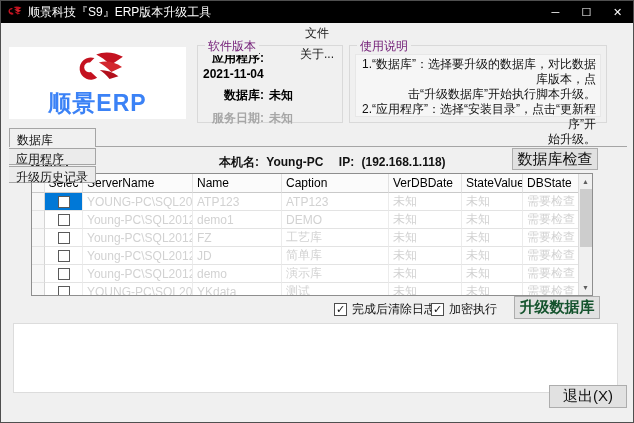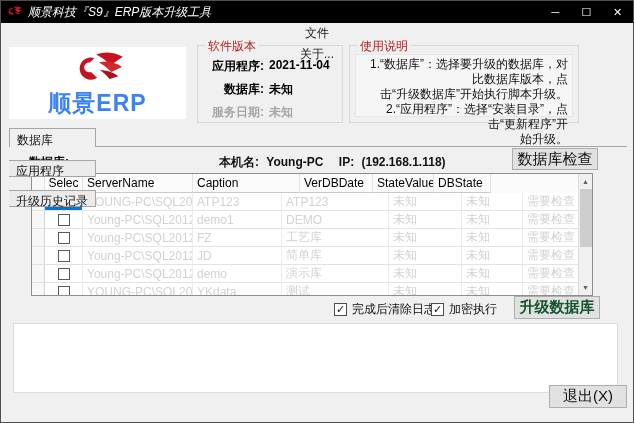--- a/index.html
+++ b/index.html
@@ -7,55 +7,55 @@
   .window {
     position: relative; width: 634px; height: 423px;
     background: #f0f0f0; border: 1px solid #4f4f4f; overflow: hidden;
   }
   
   .titlebar {
     position: absolute; left: 0; top: 0; width: 100%; height: 22px;
     background: #000; color: #fff; display: flex; align-items: center;
   }
   .title-icon { width: 16px; height: 16px; margin-left: 5px; flex: 0 0 auto; }
-  .title-text { font-size: 12px; margin-left: 6px; white-space: nowrap; font-style: italic; }
+  .title-text { font-size: 12px; margin-left: 6px; white-space: nowrap; }
   .win-controls { margin-left: auto; display: flex; height: 100%; }
   .win-btn { width: 31px; height: 100%; display: flex; align-items: center; justify-content: center; font-size: 11px; color: #fff; cursor: default; }
   
   .menubar { position: absolute; left: 0; top: 22px; width: 100%; height: 20px; background: #f0f0f0; display: flex; align-items: center; flex-direction: column; }
   .menu-item { font-size: 12px; padding: 2px 9px; color: #1a1a1a; }
   
   .logo-panel {
     position: absolute; left: 8px; top: 46px; width: 177px; height: 72px;
     background: #fff; display: flex; flex-direction: column; align-items: center; justify-content: center;
   }
   .logo-svg { width: 62px; height: 40px; }
   .logo-text { font-size: 23px; font-weight: bold; color: #3b82f6; line-height: 24px; letter-spacing: 1px; }
   
   .groupbox { position: absolute; border: 1px solid #d9d9d9; }
   .groupbox .gb-title {
     position: absolute; top: -8px; left: 7px; background: #f0f0f0;
-    padding: 0 3px; font-size: 12px; color: #b91c1c;
+    padding: 0 3px; font-size: 12px; color: #701a75;
   }
   .version-box { left: 196px; top: 44px; width: 146px; height: 78px; }
   .ver-row { display: flex; font-size: 12px; font-weight: bold; margin-top: 6px; }
-  .ver-row:first-of-type { margin-top: 12px; }
+  .ver-row:first-of-type { margin-top: 4px; flex-direction: column; }
   .ver-label { width: 66px; text-align: right; }
   .ver-value { margin-left: 5px; }
   .ver-muted { color: #a6a6a6; }
-  .instr-box { left: 348px; top: 44px; width: 230px; height: 78px; }
+  .instr-box { left: 348px; top: 44px; width: 258px; height: 78px; }
   .instr-inner {
     position: absolute; left: 5px; top: 8px; right: 5px; bottom: 5px;
     background: #f6f6f6; border: 1px solid #e7e7e7; padding: 2px 4px;
     font-size: 12px; line-height: 15px; color: #111; text-align: right;
   }
   
   .tabstrip { position: absolute; left: 8px; top: 127px; height: 19px; display: flex; z-index: 2; flex-direction: column; }
   .tab {
-    font-size: 12px; padding: 2px 7px 0 7px; height: 17px; margin-top: 13px;
+    font-size: 12px; padding: 2px 7px 0 7px; height: 17px; margin-top: 1px;
     background: #ebebeb; border: 1px solid #a5a5a5; border-left: none; color: #111;
   }
   .tab.active {
     height: 19px; margin-top: 0; padding-top: 3px; background: #f0f0f0;
     border-left: 1px solid #a5a5a5; border-bottom: none; position: relative; z-index: 3;
   }
   .tab:nth-child(2) { border-left: none; }
   .tabpage-line { position: absolute; left: 8px; top: 145px; width: 618px; height: 1px; background: #a5a5a5; z-index: 1; }
   
   .db-label { position: absolute; left: 28px; top: 153px; font-size: 12px; font-weight: bold; color: #111; }
@@ -189,20 +189,21 @@
     <span class="gap">IP:</span>
     <span>(192.168.1.118)</span>
   </div>
   <button class="btn btn-check">数据库检查</button>
 
   <div class="grid">
     <div class="g-row g-header">
       <div class="g-cell c0"></div>
       <div class="g-cell c1">Selec</div>
       <div class="g-cell c2">ServerName</div>
+      <div class="g-cell c3">Name</div>
       <div class="g-cell c4">Caption</div>
       <div class="g-cell c5">VerDBDate</div>
       <div class="g-cell c6">StateValue</div>
       <div class="g-cell c7">DBState</div>
     </div>
     <div class="g-body">
 
       <div class="g-row">
         <div class="g-cell c0"></div>
         <div class="g-cell c1 sel">

